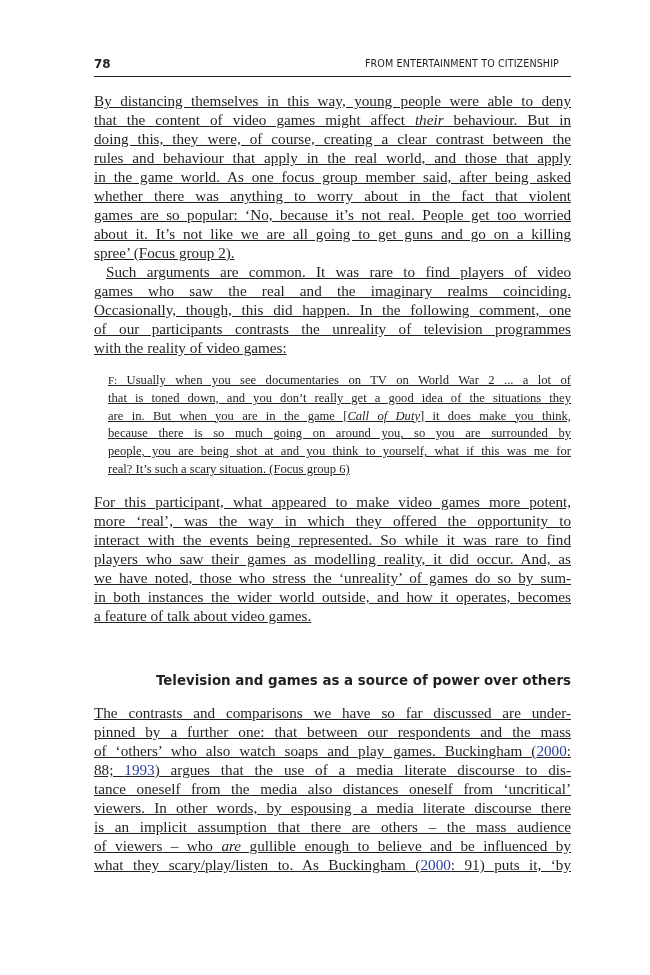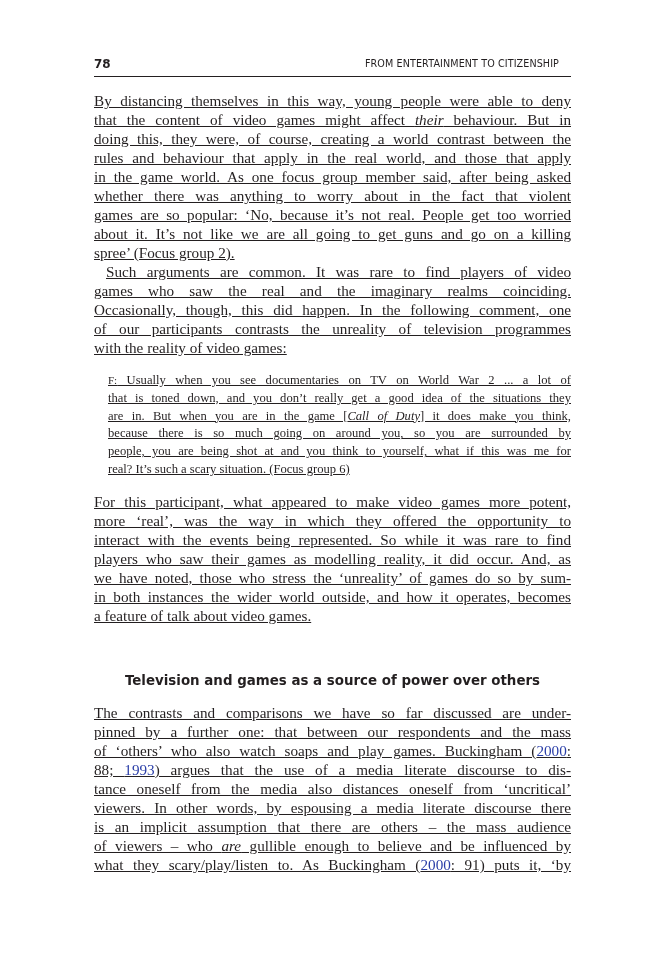--- a/index.html
+++ b/index.html
@@ -11,40 +11,40 @@
   .rh-title { position: absolute; right: 12px; top: 1px; font-size: 9.6px; letter-spacing: 0.1px; }
   .rule { position: absolute; top: 76px; left: 0; width: 477px; height: 1px; background: #231f20; }
   .block { position: absolute; left: 0; width: 477px; font-family: "Liberation Serif", serif; text-decoration: underline; }
   .line { display: block; height: 19px; line-height: 19px; font-size: 15.2px; white-space: nowrap;
     text-align: justify; text-align-last: justify; }
   .line.last { text-align-last: left; }
   .line.indent { padding-left: 12px; }
   .quote { left: 14px; width: 463px; }
   .quote .line { height: 17.8px; line-height: 17.8px; font-size: 12.6px; }
   .sc { font-variant: small-caps; font-size: 11px; }
-  .heading { position: absolute; left: 0; width: 477px; top: 673px; text-align: center;
+  .heading { position: absolute; left: 0; width: 477px; top: 673px; text-align: right;
     font-family: "DejaVu Sans", "Liberation Sans", sans-serif; font-weight: bold; font-size: 13.4px; }
   .cite { color: #2a3ea8; }
   em { font-style: italic; }
 </style>
 </head>
 <body>
 
 <div class="page">
 
   <div class="running-head">
     <span class="folio">78</span>
     <span class="rh-title">FROM ENTERTAINMENT TO CITIZENSHIP</span>
   </div>
   <div class="rule"></div>
 
   <div class="block" style="top:91px;">
     <span class="line">By distancing themselves in this way, young people were able to deny</span>
     <span class="line"><span>that the content of video games might affect </span><em>their</em><span> behaviour. But in</span></span>
-    <span class="line">doing this, they were, of course, creating a world contrast between the</span>
+    <span class="line">doing this, they were, of course, creating a clear contrast between the</span>
     <span class="line">rules and behaviour that apply in the real world, and those that apply</span>
     <span class="line">in the game world. As one focus group member said, after being asked</span>
     <span class="line">whether there was anything to worry about in the fact that violent</span>
     <span class="line">games are so popular: ‘No, because it’s not real. People get too worried</span>
     <span class="line">about it. It’s not like we are all going to get guns and go on a killing</span>
     <span class="line last">spree’ (Focus group 2).</span>
   </div>
 
   <div class="block" style="top:262px;">
     <span class="line indent">Such arguments are common. It was rare to find players of video</span>

